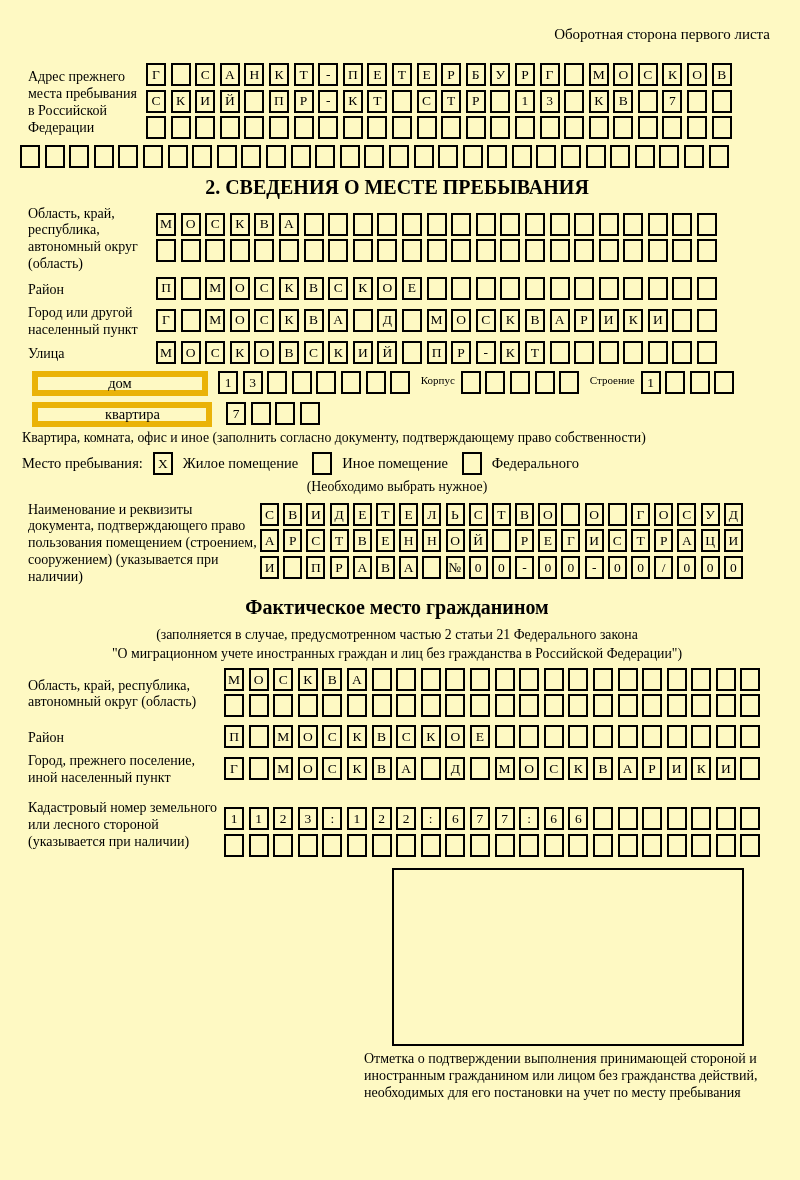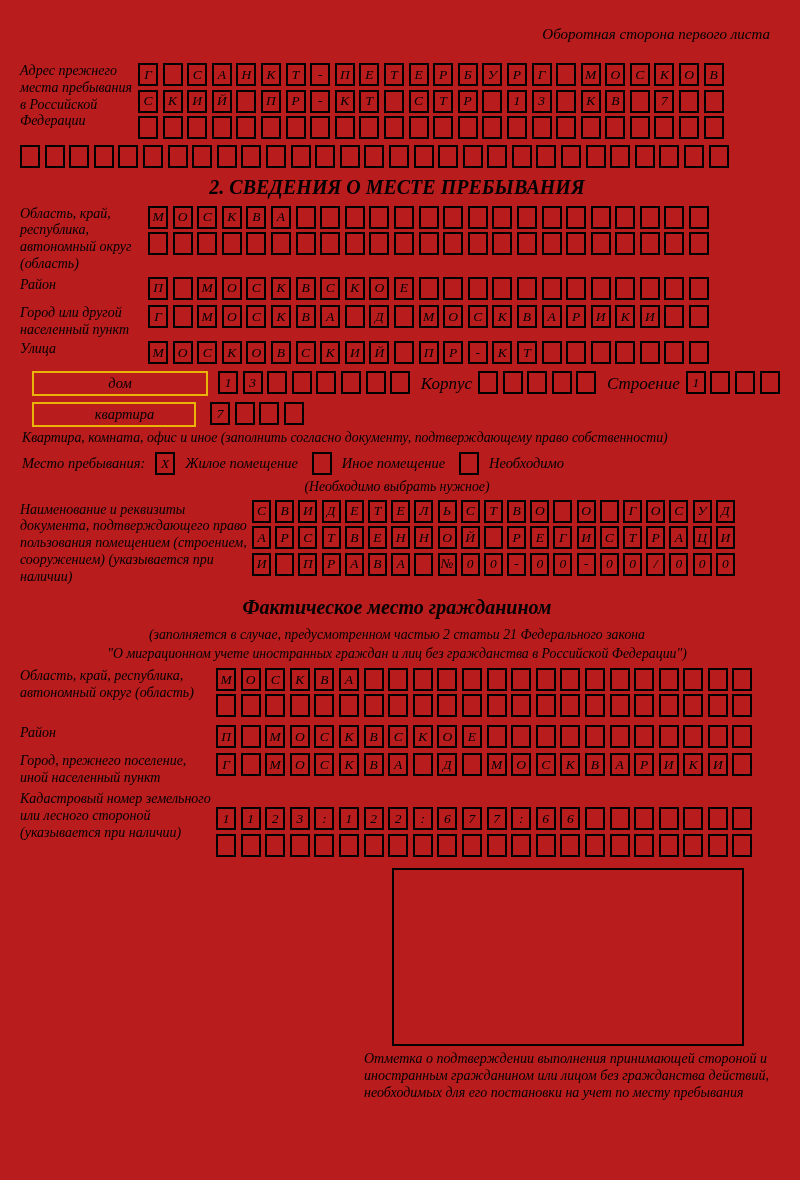--- a/index.html
+++ b/index.html
@@ -1,49 +1,49 @@
 <!DOCTYPE html>
 <html><head>
 <meta charset="utf-8">
 <style>
   html,body { margin:0; padding:0; background:#888; }
   .page {
-    width:800px; height:1180px; background:#b91c1c; color:#000;
+    width:800px; height:1180px; background:#fef9c3; color:#000;
     font-family:"Liberation Serif","DejaVu Serif",serif;
     position:relative; box-sizing:border-box;
-    padding:14px 26px 0 20px; overflow:hidden;font-style:italic;
+    padding:14px 26px 0 20px; overflow:hidden;
   }
   .header-note { text-align:right; font-size:15px; margin:12px 4px 20px 0; }
 
-  .frow { display:flex; align-items:flex-start; margin-bottom:2px; }
+  .frow { display:flex; align-items:center; margin-bottom:2px;margin-left:8px; }
   .label { font-size:14px; line-height:1.2; flex-shrink:0; }
   .label-col-a { width:118px; }
   .label-col-b { width:128px; }
   .label-col-c { width:196px; }
   .label-col-doc { width:232px; padding-top:2px; }
 
   .gridcol { display:flex; flex-direction:column; }
   .grid { display:flex; margin-bottom:3.5px; }
   .cell {
     width:20px; height:23px; box-sizing:border-box; border:2px solid #000;
     margin-right:4.6px; flex-shrink:0;
     display:flex; align-items:center; justify-content:center;
     font-size:13.5px; line-height:1;
   }
   .grid-sm .cell { width:19px; height:23px; margin-right:4.2px; }
 
   .center-note { text-align:center; font-size:13.8px; line-height:1.25; margin:3px 0 4px 0; }
   .sec-title { text-align:center; font-size:20px; font-weight:bold; margin:8px 0 7px 0; }
 
   .widebox {
-    box-sizing:border-box; border:2px solid #eab308; height:25px;
+    box-sizing:border-box; border:6px solid #eab308; height:25px;
     display:flex; align-items:center; justify-content:center;
     font-size:14.5px; flex-shrink:0;
   }
-  .inline-lbl { font-size:17px; margin:3px 6px 0 6px; white-space:nowrap; }
+  .inline-lbl { font-size:11px; margin:3px 6px 0 6px; white-space:nowrap; }
 
   .house-row, .apt-row { display:flex; align-items:flex-start; margin:4px 0 2px 12px; }
   .note-full { font-size:13.8px; margin:1px 0 4px 2px; }
 
   .stay-row { display:flex; align-items:center; font-size:14.5px; margin:6px 0 2px 2px; }
   .stay-row .cell { margin:0 10px 0 10px; }
   .stay-opt { margin-right:4px; }
 
   .stamp-box {
     box-sizing:border-box; border:2px solid #000;
@@ -345,38 +345,38 @@
     <div class="inline-lbl">Строение</div>
     <div class="grid">
         <span class="cell">1</span>
         <span class="cell"></span>
         <span class="cell"></span>
         <span class="cell"></span>
       </div>
   </div>
 
   <div class="apt-row">
-    <div class="widebox" style="width:164px;padding-left:21px;">квартира</div>
+    <div class="widebox" style="width:180px;padding-left:21px;">квартира</div>
     <div class="grid" style="margin-left:14px;">
         <span class="cell">7</span>
         <span class="cell"></span>
         <span class="cell"></span>
         <span class="cell"></span>
       </div>
   </div>
   <div class="note-full">Квартира, комната, офис и иное (заполнить согласно документу, подтверждающему право собственности)</div>
 
   <div class="stay-row">
     <span>Место пребывания:</span>
     <span class="cell">X</span>
     <span class="stay-opt">Жилое помещение</span>
     <span class="cell"></span>
     <span class="stay-opt">Иное помещение</span>
     <span class="cell"></span>
-    <span class="stay-opt">Необходимо</span>
+    <span class="stay-opt">Федерального</span>
   </div>
   <div class="center-note">(Необходимо выбрать нужное)</div>
 
   <div class="frow mt4">
     <div class="label label-col-doc">Наименование и реквизиты документа, подтверждающего право пользования помещением (строением, сооружением) (указывается при наличии)</div>
     <div class="gridcol grid-sm">
       <div class="grid">
           <span class="cell">С</span>
           <span class="cell">В</span>
           <span class="cell">И</span>

